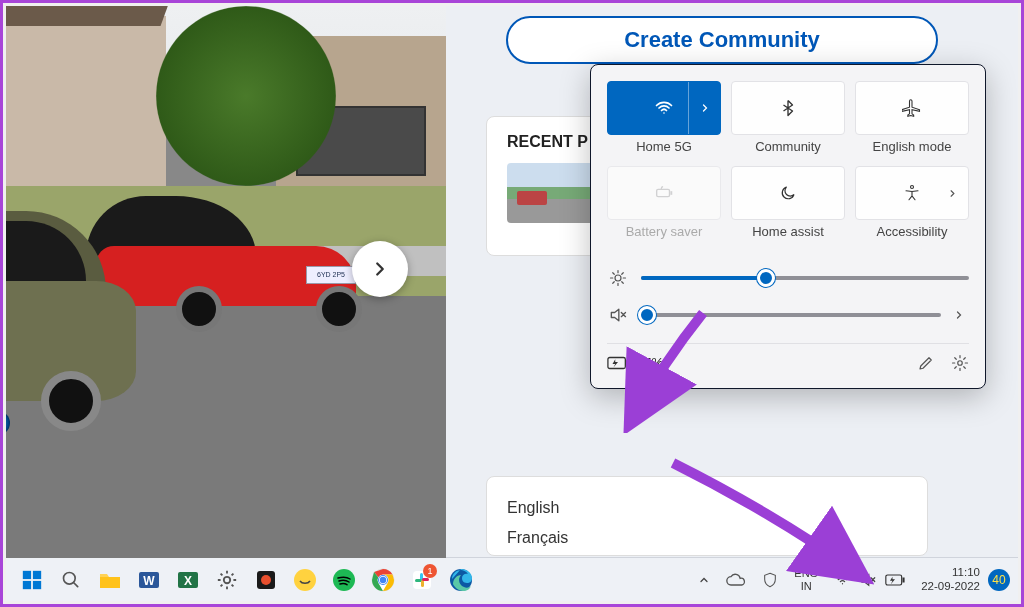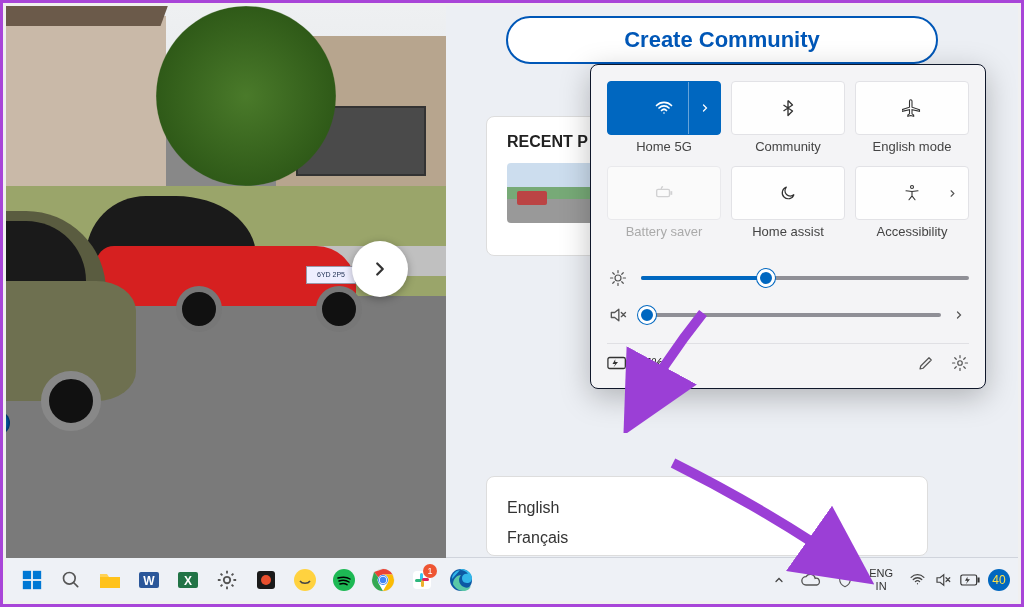--- a/index.html
+++ b/index.html
@@ -384,16 +384,22 @@
         <svg width="18" height="18" viewBox="0 0 24 24">
             <path d="M4 9v6h4l5 4V5L8 9z" fill="none" stroke="#444" stroke-width="1.6"></path>
             <path d="M16 9l5 5m0-5l-5 5" stroke="#444" stroke-width="1.6" stroke-linecap="round"></path>
           </svg>
         <svg width="20" height="14" viewBox="0 0 24 14">
             <rect x="1" y="1" width="19" height="12" rx="2" fill="none" stroke="#333" stroke-width="1.4"></rect>
             <rect x="21" y="4" width="2.5" height="6" fill="#333"></rect>
             <path d="M9 3l-3 5h3l-2 4 5-6h-3z" fill="#333"></path>
           </svg>
       </div>
+      <div class="tray-group">
+        <div class="clock">
+          <div>11:10</div>
+          <div>22-09-2022</div>
+        </div>
+      </div>
       <div class="notify-badge">40</div>
     </div>
   </div>
 </div>
 
 </body></html>

